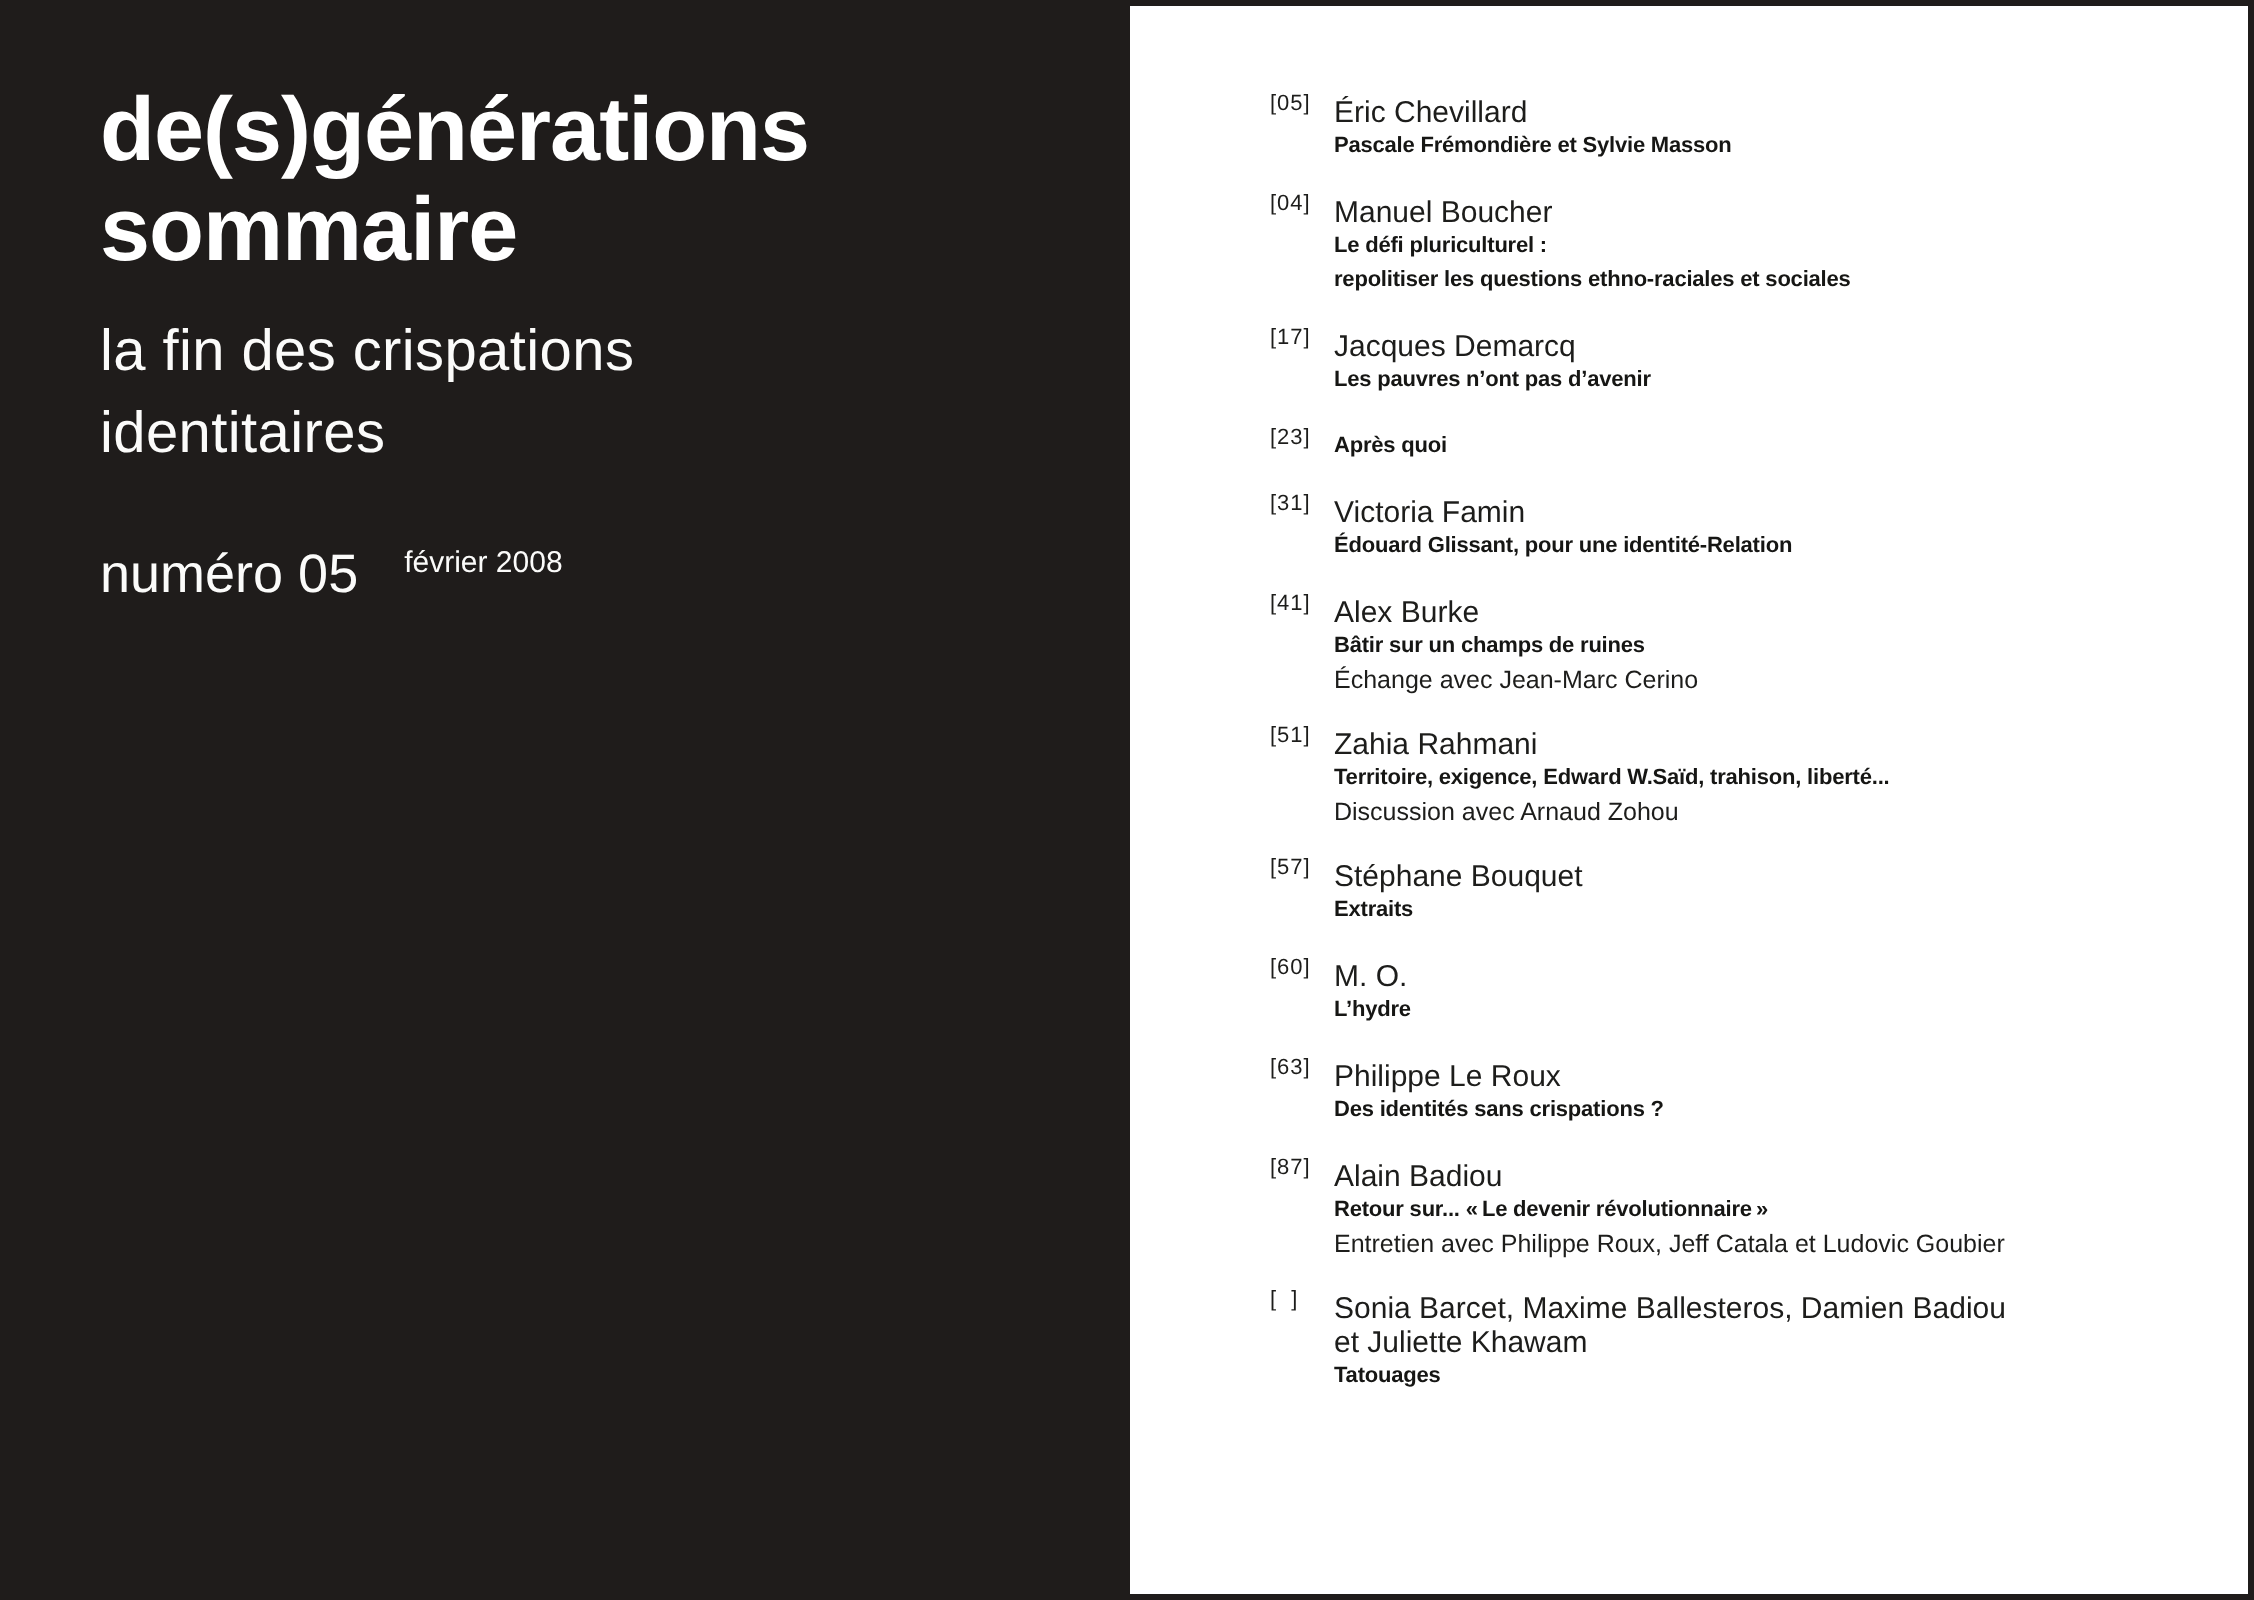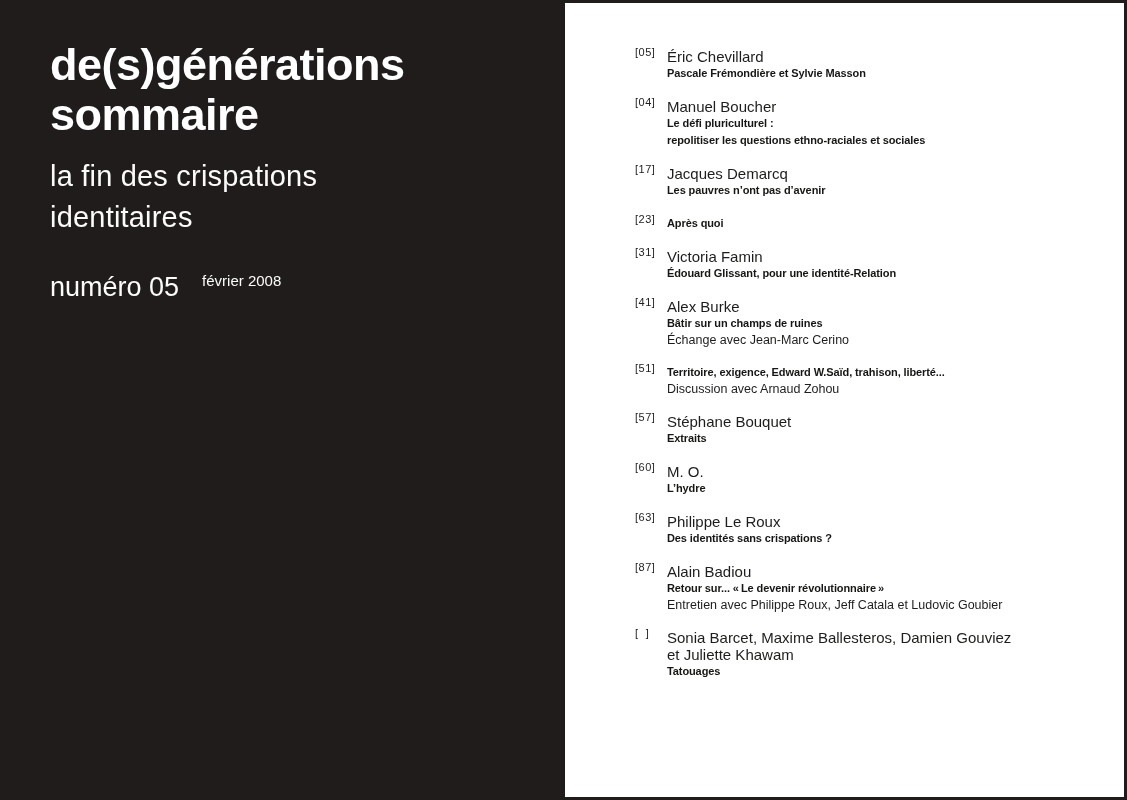--- a/index.html
+++ b/index.html
@@ -113,20 +113,21 @@
     <div class="body">
             <div class="author">Alex Burke</div>
             <div class="title">Bâtir sur un champs de ruines</div>
             <div class="note">Échange avec Jean-Marc Cerino</div>
           </div>
   </div>
 
   <div class="entry">
     <div class="num">[51]</div>
     <div class="body">
+            <div class="author">Zahia Rahmani</div>
             <div class="title">Territoire, exigence, Edward W.Saïd, trahison, liberté...</div>
             <div class="note">Discussion avec Arnaud Zohou</div>
           </div>
   </div>
 
   <div class="entry">
     <div class="num">[57]</div>
     <div class="body">
             <div class="author">Stéphane Bouquet</div>
             <div class="title">Extraits</div>
@@ -154,21 +155,21 @@
     <div class="body">
             <div class="author">Alain Badiou</div>
             <div class="title">Retour sur... « Le devenir révolutionnaire »</div>
             <div class="note">Entretien avec Philippe Roux, Jeff Catala et Ludovic Goubier</div>
           </div>
   </div>
 
   <div class="entry">
     <div class="num">[&nbsp;&nbsp;]</div>
     <div class="body">
-            <div class="author">Sonia Barcet, Maxime Ballesteros, Damien Gouviez</div>
+            <div class="author">Sonia Barcet, Maxime Ballesteros, Damien Badiou</div>
             <div class="author">et Juliette Khawam</div>
             <div class="title">Tatouages</div>
           </div>
   </div>
 </div>
   </div>
 
 </div>
 
 </body></html>

